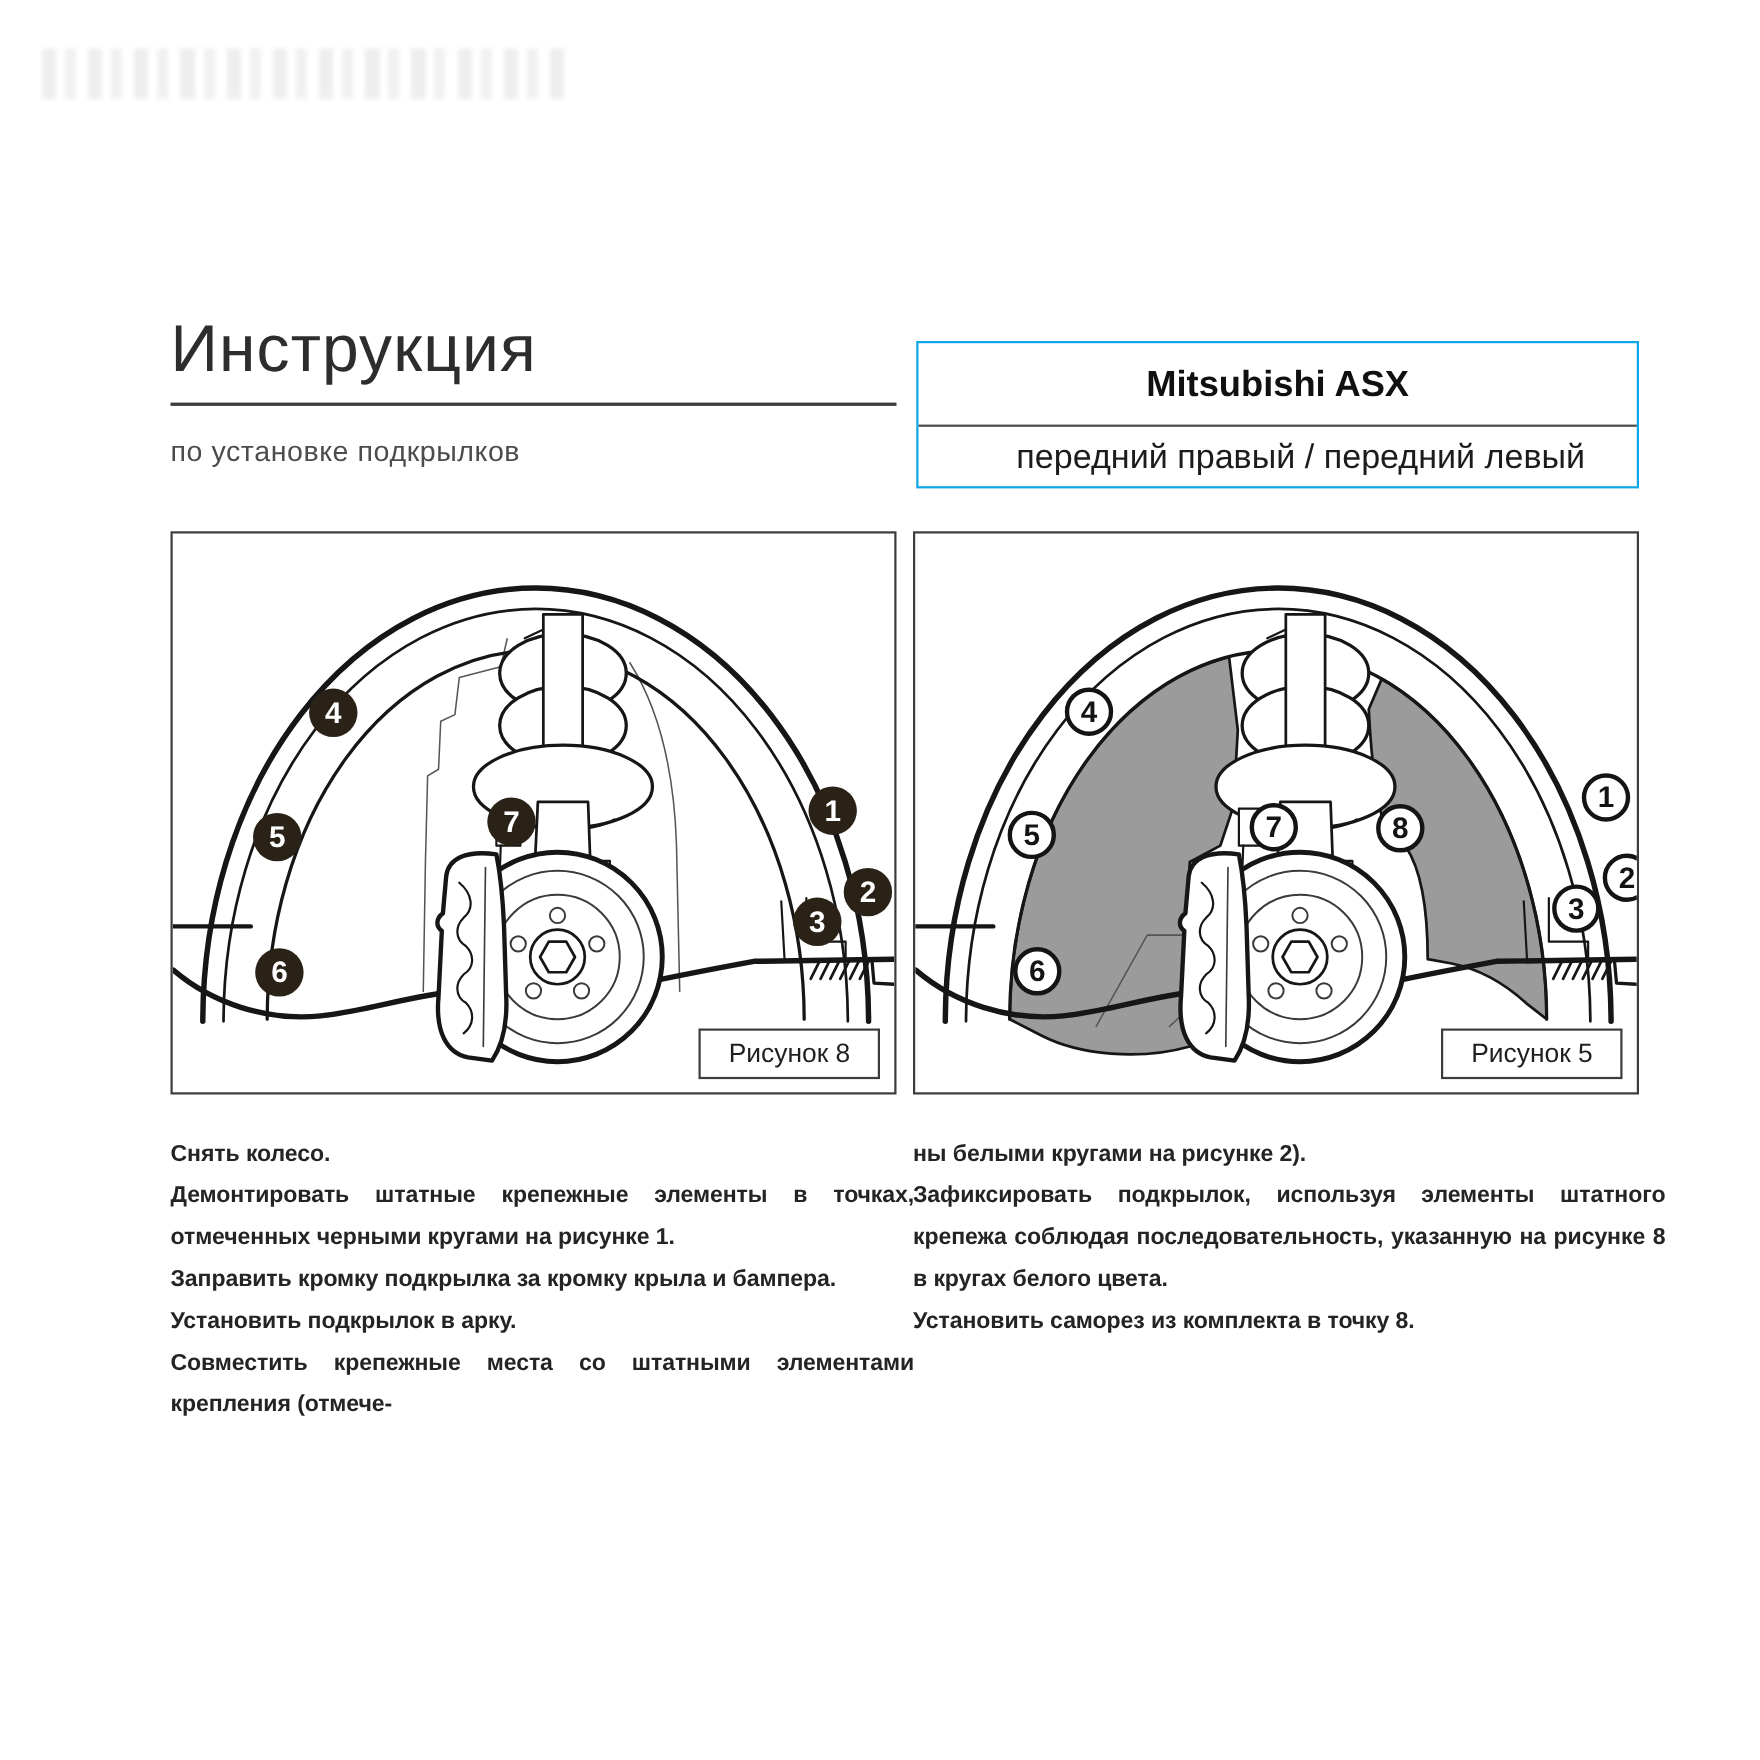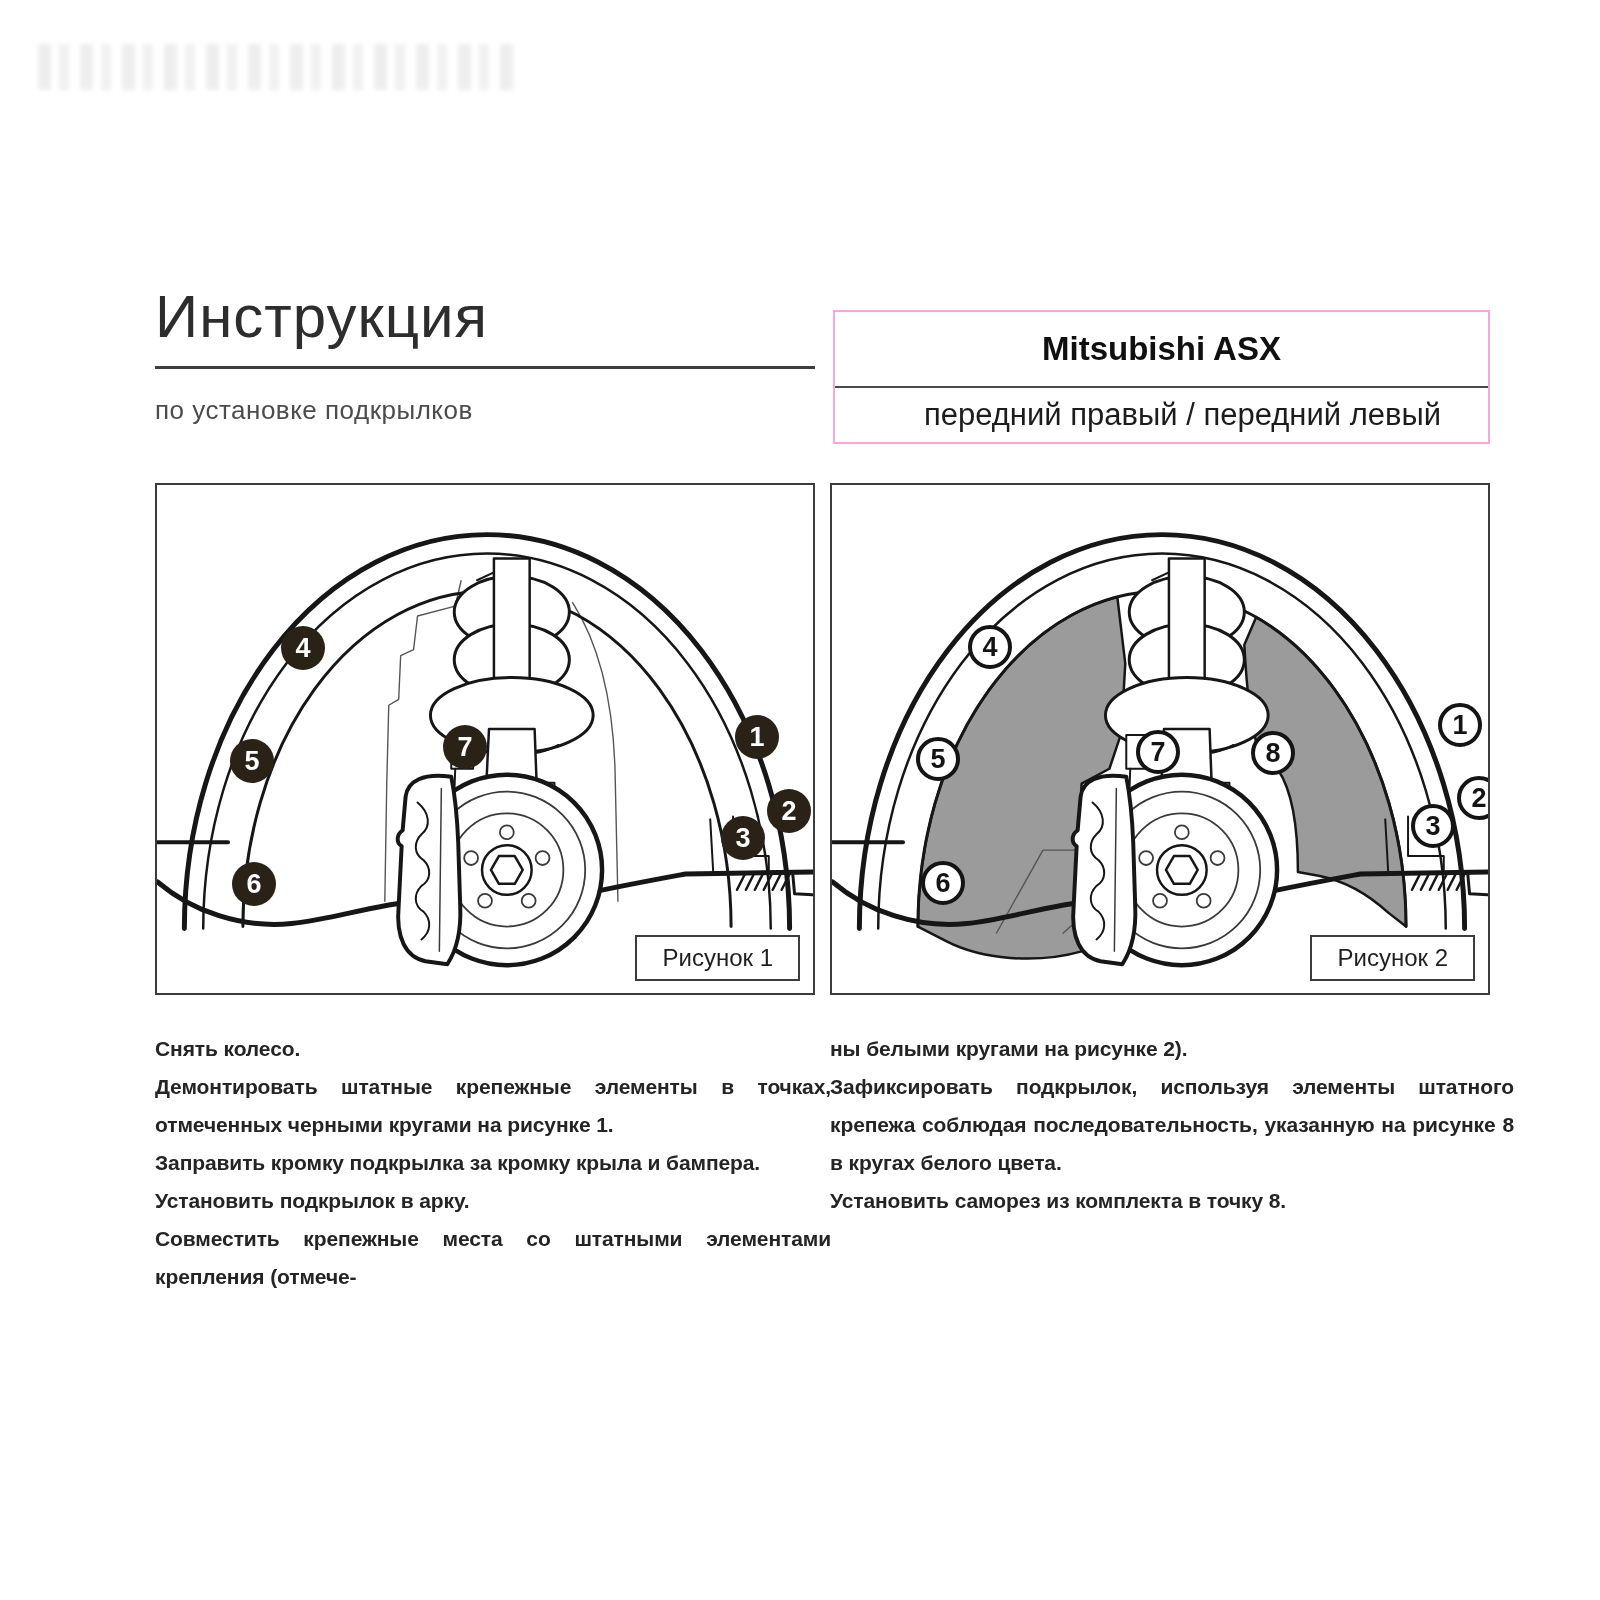--- a/index.html
+++ b/index.html
@@ -10,21 +10,21 @@
   .watermark{position:absolute;left:38px;top:44px;width:480px;height:46px;opacity:.14;filter:blur(2px);
     background:repeating-linear-gradient(90deg,#8a8a8a 0 13px,transparent 13px 21px,#9b9b9b 21px 31px,transparent 31px 42px);}
 
   
   .left-head{position:absolute;left:155px;top:284px;width:660px;}
   .left-head h1{margin:0;font-size:60px;font-weight:400;color:#2d2d2d;letter-spacing:1px;line-height:1.1;}
   .rule{margin-top:16px;border-top:3px solid #3d3d3d;width:660px;height:0;}
   .subtitle{margin-top:26px;font-size:26px;color:#4c4c4c;letter-spacing:.5px;}
 
   
-  .model-box{position:absolute;left:833px;top:310px;width:657px;border:2px solid #f9a8d4;background:#fff;box-sizing:border-box;}
+  .model-box{position:absolute;left:833px;top:310px;width:657px;border:2px solid #0ea5e9;background:#fff;box-sizing:border-box;}
   .model-name{height:74px;display:flex;align-items:center;justify-content:center;
     font-size:33px;font-weight:bold;color:#101010;border-bottom:2px solid #4a4a4a;}
   .model-variant{height:54px;display:flex;align-items:center;justify-content:center;font-size:31px;color:#1c1c1c;margin-left:42px;}
 
   
   .panel{position:absolute;top:483px;width:660px;height:512px;border:2px solid #3c3c3c;background:#fff;
     margin:0;box-sizing:border-box;overflow:hidden;}
   .fig1{left:155px;} .fig2{left:830px;}
   .panel svg.draw{position:absolute;left:0;top:0;width:656px;height:508px;}
 
@@ -124,21 +124,21 @@
       </g>
       <use href="#arch"></use>
     </svg>
     <div class="co p4">4</div>
     <div class="co p5">5</div>
     <div class="co p6">6</div>
     <div class="co p7">7</div>
     <div class="co p1">1</div>
     <div class="co p2">2</div>
     <div class="co p3">3</div>
-    <div class="caption">Рисунок 1</div>
+    <div class="caption">Рисунок 8</div>
   </figure>
 
   <figure class="panel fig2">
     <svg class="draw" viewBox="0 0 660 512">
       <g fill="#9b9b9b" stroke="#161616" stroke-width="2.5" stroke-linejoin="round">
         <path d="M 86 445 A 246 338 0 0 1 287 113 L 295 180 L 291 250 L 279 286 L 251 301 L 248 360 L 251 470 C 205 483 150 478 115 460 Z"></path>
         <path d="M 427 133 A 246 338 0 0 1 578 445 L 560 431 C 536 409 511 398 491 394 L 469 390 C 469 345 463 308 449 287 L 429 266 C 421 241 417 201 415 161 Z"></path>
       </g>
       <g stroke="#555" fill="none" stroke-width="1.4">
         <path d="M 212 368 L 300 368 M 212 368 L 165 452 M 300 390 L 232 452"></path>
@@ -146,21 +146,21 @@
       <use href="#arch"></use>
     </svg>
     <div class="co p4">4</div>
     <div class="co p5">5</div>
     <div class="co p6">6</div>
     <div class="co p7">7</div>
     <div class="co p8">8</div>
     <div class="co p1">1</div>
     <div class="co p2">2</div>
     <div class="co p3">3</div>
-    <div class="caption">Рисунок 2</div>
+    <div class="caption">Рисунок 5</div>
   </figure>
 
   <section class="col col-left">
     <p>Снять колесо.</p>
     <p>Демонтировать штатные крепежные элементы в точках, отмеченных черными кругами на рисунке 1.</p>
     <p>Заправить кромку подкрылка за кромку крыла и бампера.</p>
     <p>Установить подкрылок в арку.</p>
     <p>Совместить крепежные места со штатными элементами крепления (отмече-</p>
   </section>
 

